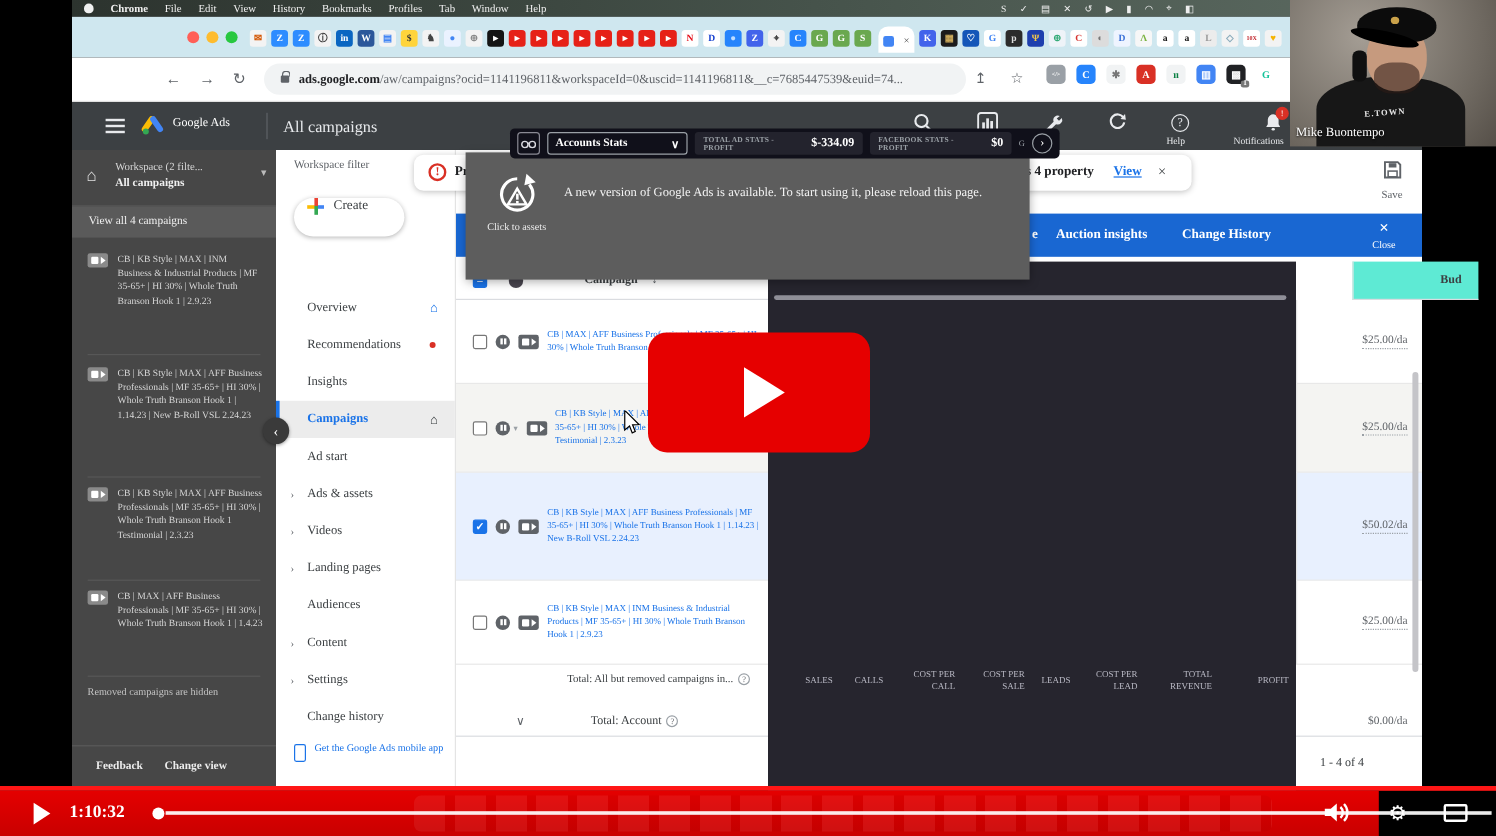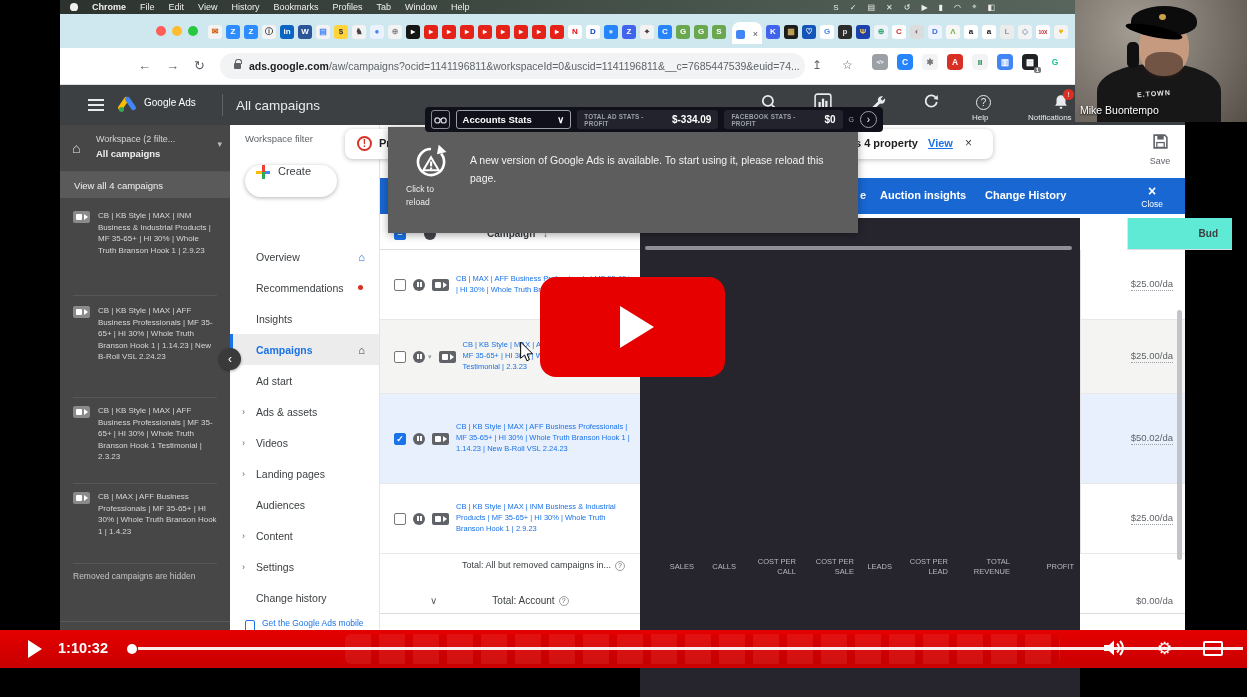--- a/index.html
+++ b/index.html
@@ -1,18 +1,18 @@
 <!DOCTYPE html>
 <html><head>
 <meta charset="utf-8">
 <style>
 *{margin:0;padding:0;box-sizing:border-box}
 body{background:#000}
 #stage{position:relative;width:1247px;height:697px;background:#000;overflow:hidden;
-  font-family:Liberation Sans, sans-serif;-webkit-font-smoothing:antialiased}
+  font-family:Liberation Serif, serif;-webkit-font-smoothing:antialiased}
 .abs{position:absolute}
 
 .menubar{left:60px;top:0;width:1125px;height:14px;background:linear-gradient(90deg,#2c332e,#46534b 55%,#5c6a61);display:flex;align-items:center;gap:14px;padding-left:10px;color:#f0f0f0;font-size:9px}
 .menubar .apple{width:8px;height:8px;background:#f0f0f0;border-radius:50% 50% 45% 45%}
 .menubar .mi{white-space:nowrap}
 .menubar .mi.b{font-weight:bold}
 .mstatus{position:absolute;right:190px;top:0;height:14px;display:flex;align-items:center;gap:11px;color:#eee;font-size:8px}
 
 .tabstrip{left:60px;top:14px;width:1125px;height:34px;background:#cfe7ef}
 .tl{position:absolute;top:12px;width:10px;height:10px;border-radius:50%}
@@ -148,21 +148,21 @@
 .wc-head{position:absolute;left:64px;top:20px;width:50px;height:56px;background:#c69a7e;border-radius:46%}
 .wc-beard{position:absolute;left:70px;top:52px;width:38px;height:26px;background:rgba(45,28,22,.55);border-radius:40%}
 .wc-hat{position:absolute;left:56px;top:6px;width:66px;height:30px;background:#0c0c0c;border-radius:50% 50% 42% 42%}
 .wc-brim{position:absolute;left:50px;top:26px;width:58px;height:11px;background:#000;border-radius:50%;transform:rotate(12deg)}
 .wc-phone{position:absolute;left:52px;top:42px;width:12px;height:26px;background:#101010;border-radius:5px}
 .wc-logo{position:absolute;left:84px;top:14px;width:7px;height:6px;background:#caa24a;border-radius:50%}
 .wc-shirt{position:absolute;left:62px;top:90px;font-size:7px;color:#e8e8e8;font-weight:bold;transform:rotate(-4deg);letter-spacing:1px}
 .wc-name{position:absolute;left:5px;bottom:6px;font-size:10.5px;color:#fff;text-shadow:0 1px 2px #000}
 
 .redline{left:0;top:655px;width:1247px;height:4px;background:#ff1616;z-index:60}
-.pbar{left:0;top:630px;width:1247px;height:38px;background:linear-gradient(180deg,#e40000,#c90000);z-index:60}
+.pbar{left:0;top:659px;width:1149px;height:38px;background:linear-gradient(180deg,#e40000,#c90000);z-index:60}
 .dockblur{position:absolute;left:345px;top:4px;width:715px;height:30px;background:repeating-linear-gradient(90deg,rgba(255,255,255,.12) 0 26px,rgba(0,0,0,.06) 26px 34px);border-radius:6px;opacity:.55}
 .ptri{position:absolute;left:28px;top:10px;width:0;height:0;border-left:14px solid #fff;border-top:9px solid transparent;border-bottom:9px solid transparent}
 .ptime{position:absolute;left:58px;top:10px;font-size:14.5px;font-weight:bold;color:#fff}
 .pdot{position:absolute;left:127px;top:14px;width:10px;height:10px;border-radius:50%;background:#fff}
 .pline{position:absolute;left:138px;top:17px;width:1105px;height:3px;background:rgba(255,255,255,.92)}
 .gear{position:absolute;left:1157px;top:8px;font-size:17px;color:#fff}
 .theater{position:absolute;left:1203px;top:11px;width:20px;height:15px;border:2.5px solid #fff;border-radius:2px}
 </style>
 </head>
 <body>
@@ -457,21 +457,21 @@
 
   <div class="abs toast">
     <span style="position:absolute;left:24px;top:16px">
       <svg width="38" height="38" viewBox="0 0 32 32">
           <path d="M16 5a11 11 0 1 0 8.5 4" fill="none" stroke="#fff" stroke-width="2.2"></path>
           <polygon points="22.5,1.5 29,7.5 21,9.5" fill="#fff"></polygon>
           <polygon points="16,12 22.5,23 9.5,23" fill="none" stroke="#fff" stroke-width="1.7"></polygon>
           <rect x="15.2" y="15.5" width="1.8" height="4.2" fill="#fff"></rect>
           <rect x="15.2" y="20.6" width="1.8" height="1.8" fill="#fff"></rect>
         </svg></span>
-    <span class="reloadlbl">Click to reload</span>
+    <span class="reloadlbl">Click to assets</span>
     <span class="toastmsg">A new version of Google Ads is available. To start using it, please reload this page.</span>
   </div>
 
   <div class="abs savew">
     <svg width="17" height="17" viewBox="0 0 16 16">
         <path d="M2 2h10l2 2v10H2z" fill="none" stroke="#5f6368" stroke-width="1.5"></path>
         <rect x="5" y="2.8" width="6" height="3.4" fill="#5f6368"></rect>
         <rect x="4.5" y="9" width="7" height="4.5" fill="none" stroke="#5f6368" stroke-width="1.2"></rect>
       </svg>
     <div class="sl2">Save</div>

